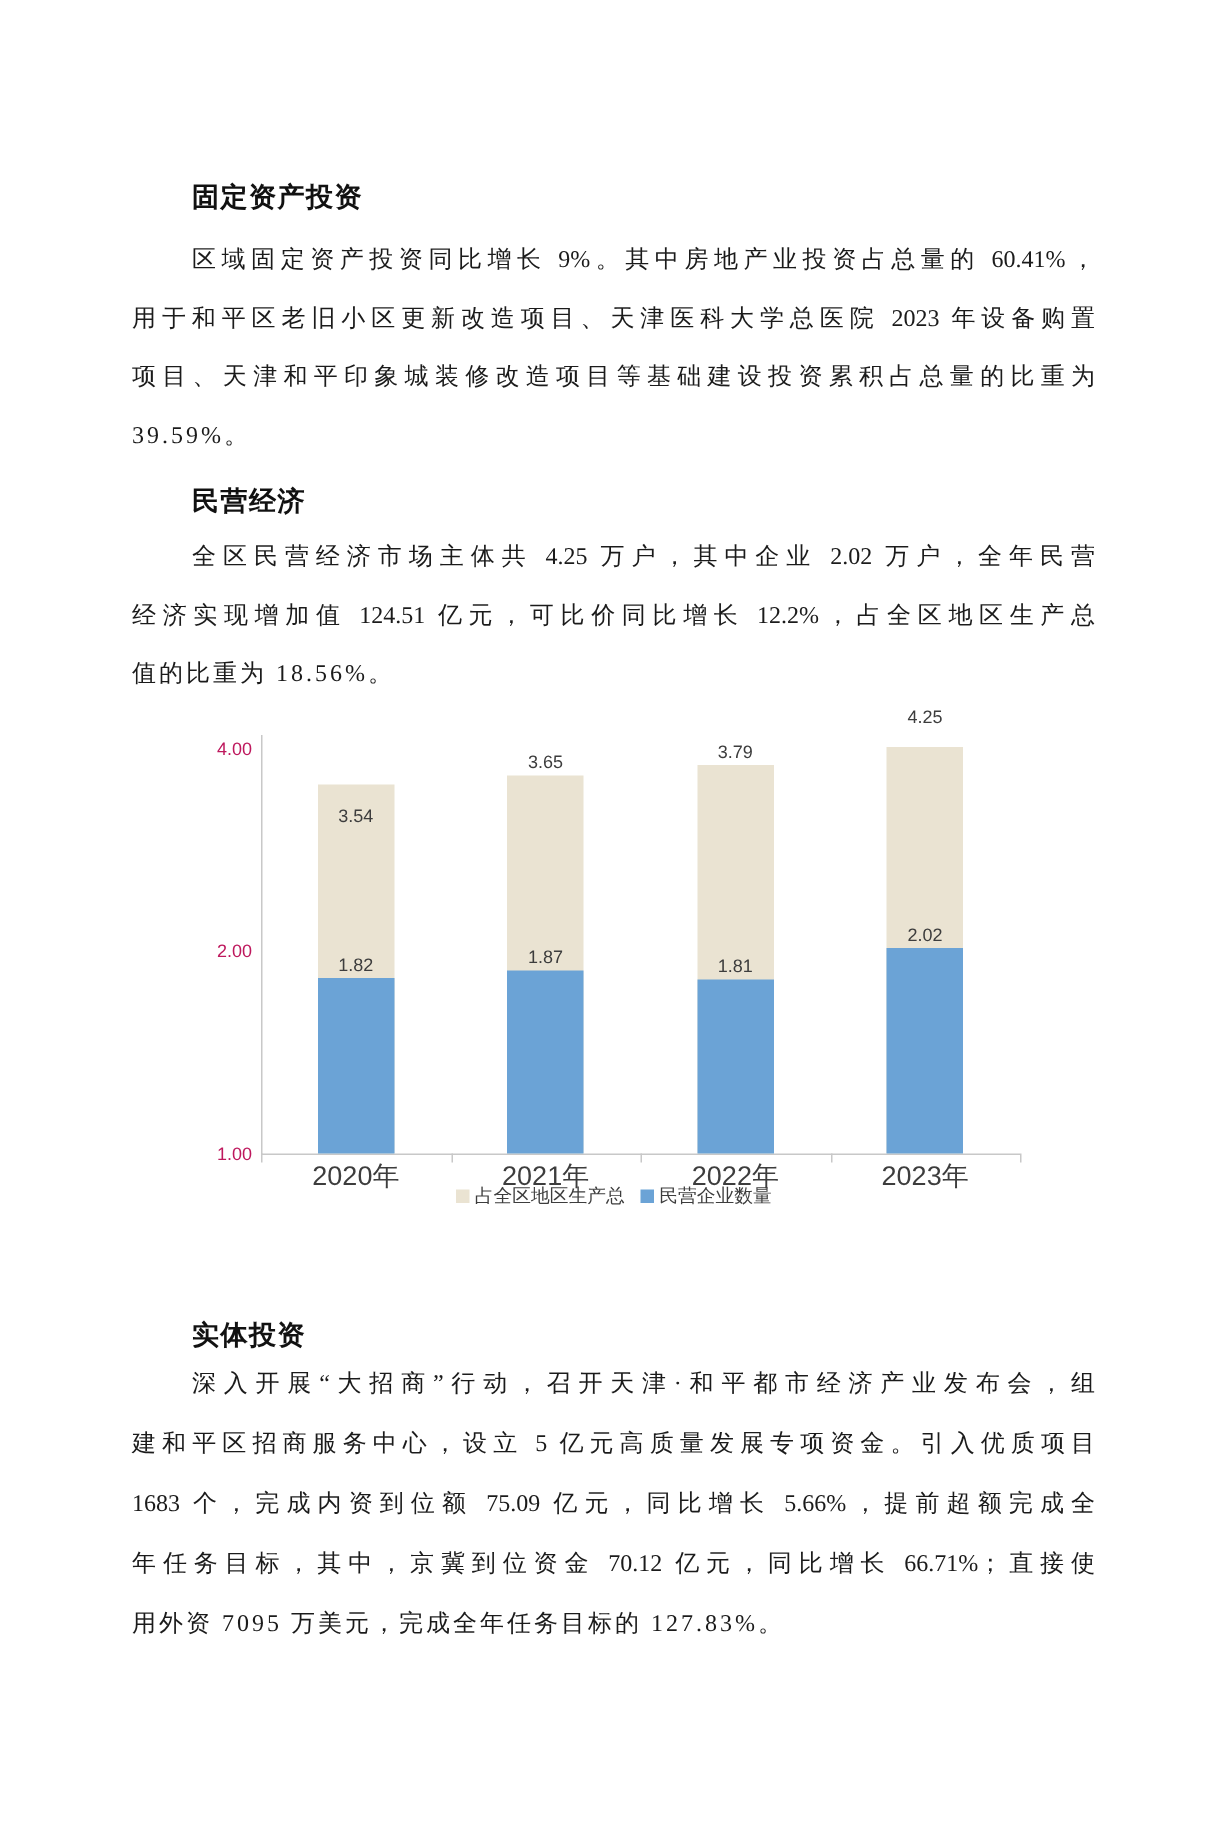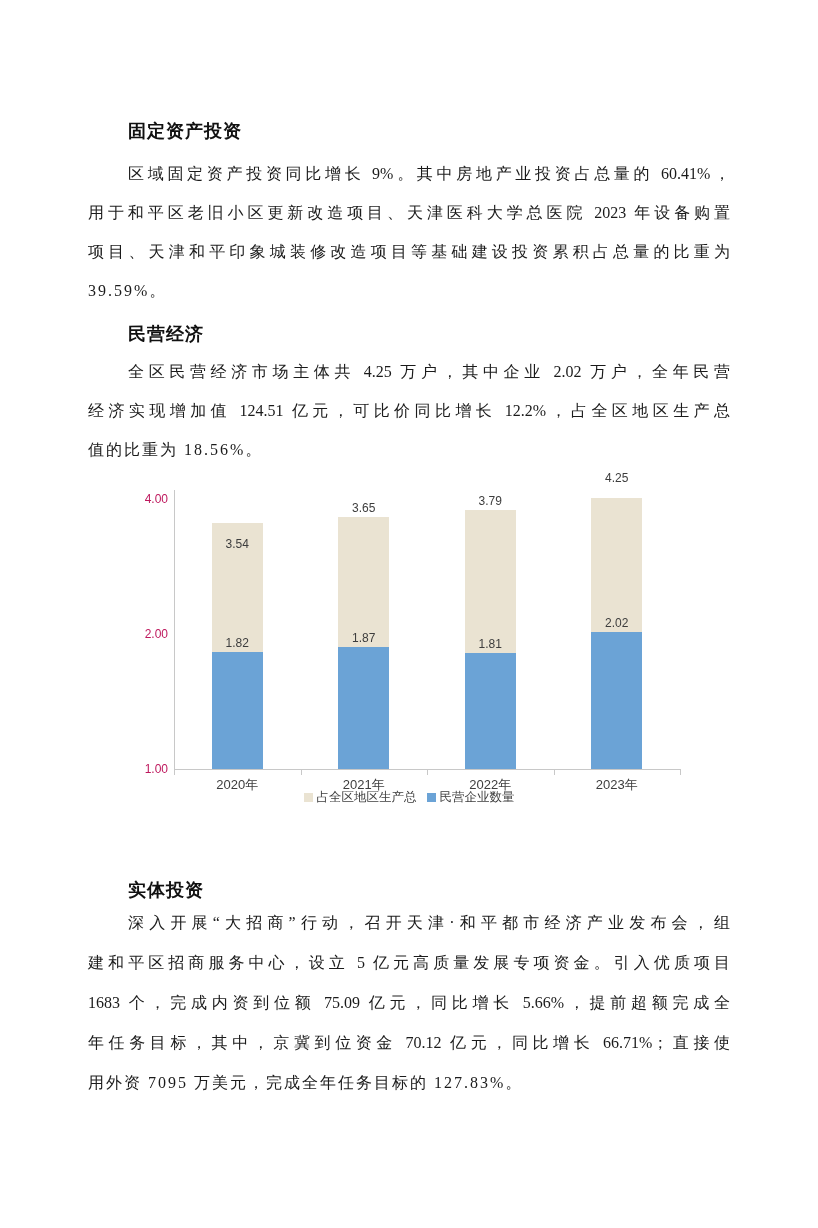--- a/index.html
+++ b/index.html
@@ -16,21 +16,21 @@
   #figure-caption{position:absolute;left:70px;top:837px;width:660px;height:24px;line-height:24px;
         text-align:center;font-size:19px;color:#1b1b1b;letter-spacing:3px;}
   #page-number{position:absolute;left:0;top:1116px;width:818px;height:22px;line-height:22px;
         text-align:center;font-size:18px;color:#1b1b1b;letter-spacing:1px;}
   #chart{position:absolute;left:0;top:0;width:818px;height:1228px;
         font-family:"Liberation Sans","DejaVu Sans",sans-serif;}
   .axis-line{position:absolute;background:#c8c8c8;}
   .bar{position:absolute;}
   .val-label{position:absolute;height:14px;line-height:14px;font-size:12px;color:#3d3d3d;text-align:center;}
   .ytick-label{position:absolute;width:44px;height:14px;line-height:14px;font-size:12px;color:#be185d;text-align:right;}
-  .xcat-label{position:absolute;height:15px;line-height:15px;font-size:13px;color:#3d3d3d;text-align:center;}
+  .xcat-label{position:absolute;height:15px;line-height:15px;font-size:18px;color:#3d3d3d;text-align:center;}
   #legend{position:absolute;left:88px;top:789px;width:642px;height:16px;
         display:flex;justify-content:center;align-items:center;gap:10px;}
   .legend-item{display:flex;align-items:center;gap:4px;}
   .legend-swatch{width:9px;height:9px;display:inline-block;}
   .legend-label{font-size:12.5px;color:#3d3d3d;line-height:14px;}
 </style>
 </head>
 <body>
 
 <div id="page">

